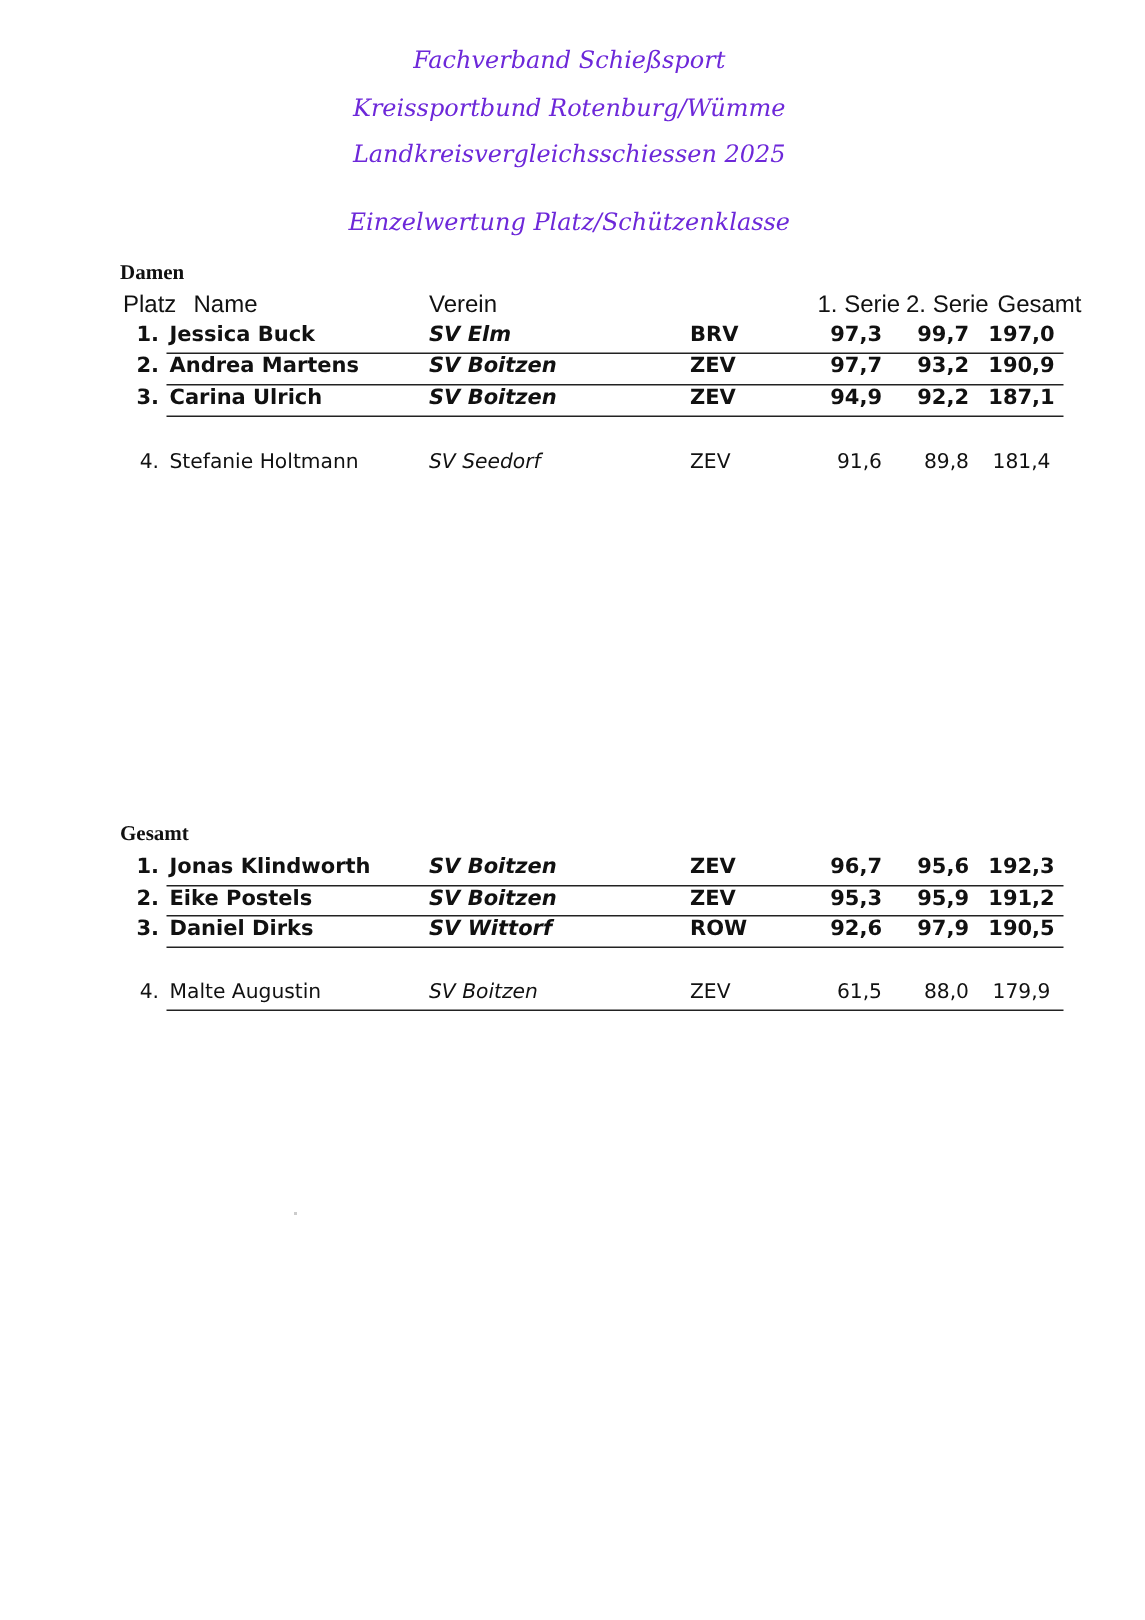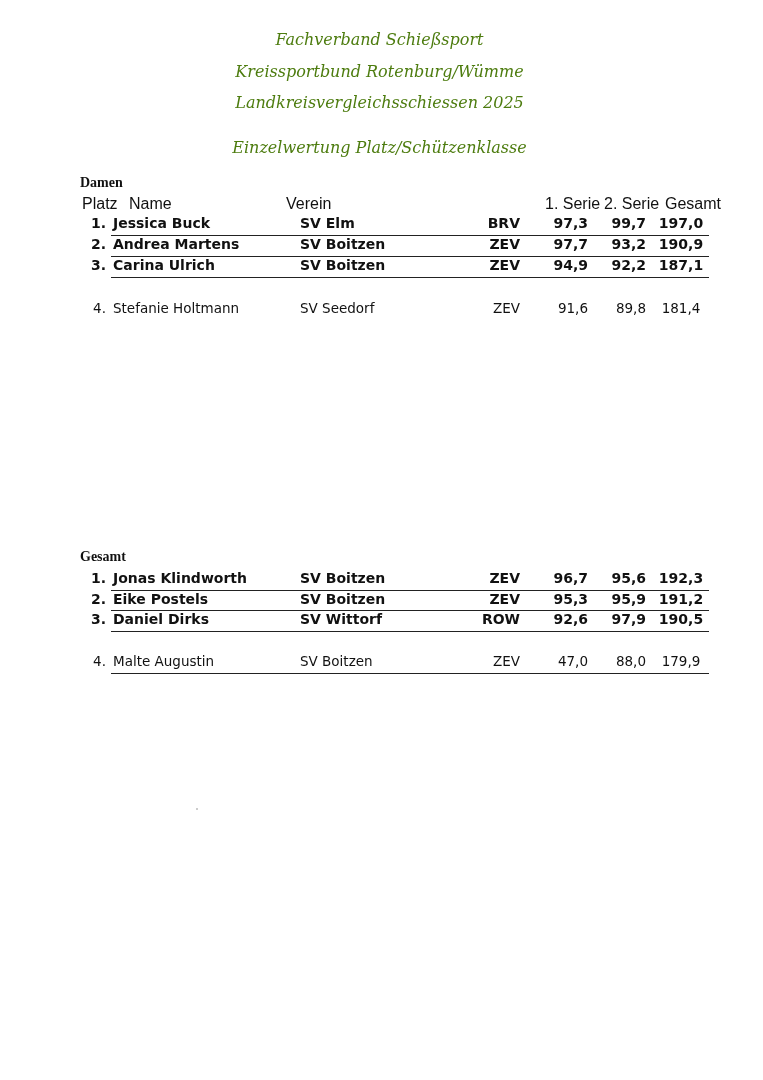--- a/index.html
+++ b/index.html
@@ -1,35 +1,35 @@
 <!DOCTYPE html>
 <html><head>
   <meta charset="utf-8">
   <style>
     html, body { margin: 0; padding: 0; background: #ffffff; }
     body { width: 763px; height: 1080px; position: relative; overflow: hidden; color: #111; }
     .title {
       position: absolute; left: 0; width: 759px; text-align: center;
-      font-family: "DejaVu Serif", serif; font-style: italic; font-size: 16px; color: #4d7c0f;
+      font-family: "DejaVu Serif", serif; font-style: italic; font-size: 16px; color: #6d28d9;
     }
     .section-title {
       position: absolute; left: 80px;
       font-family: Liberation Serif, serif; font-weight: bold; font-size: 14px;
     }
     .hdr {
       position: absolute; font-family: Liberation Sans, sans-serif; font-size: 16px; top: 195px;
     }
     .row { position: absolute; left: 0; width: 763px; height: 20px; font-family: "DejaVu Sans", sans-serif; font-size: 14px; }
     .row.bold { font-weight: bold; }
     .row.plain { font-family: "DejaVu Sans", sans-serif; font-size: 13.5px; }
     .row span { position: absolute; top: 0; white-space: nowrap; }
     .c-platz { left: 84px; width: 22px; text-align: right; }
     .c-name { left: 113px; }
-    .c-verein { left: 300px; }
-    .c-verband { left: 460px; width: 60px; text-align: right; }
+    .c-verein { left: 286px; font-style: italic; }
+    .c-verband { left: 460px; width: 60px; text-align: left; }
     .c-s1 { left: 530px; width: 58px; text-align: right; }
     .c-s2 { left: 590px; width: 56px; text-align: right; }
     .c-ges { left: 652px; width: 58px; text-align: center; }
     .rule { position: absolute; left: 111px; width: 598px; height: 0; border-top: 1.6px solid #222; }
     .speck { position: absolute; left: 196px; top: 808px; width: 2px; height: 2px; background: #ccc; }
   </style>
 </head>
 <body>
 
 <div class="title" style="top:30px">Fachverband Schießsport</div>
@@ -121,19 +121,19 @@
   <span class="c-s2">97,9</span>
   <span class="c-ges">190,5</span>
 </div>
 <div class="rule" style="top:631px"></div>
 
 <div class="row plain" style="top:653px">
   <span class="c-platz">4.</span>
   <span class="c-name">Malte Augustin</span>
   <span class="c-verein">SV Boitzen</span>
   <span class="c-verband">ZEV</span>
-  <span class="c-s1">47,0</span>
+  <span class="c-s1">61,5</span>
   <span class="c-s2">88,0</span>
   <span class="c-ges">179,9</span>
 </div>
 <div class="rule" style="top:673px"></div>
 
 <div class="speck"></div>
 
 </body></html>

